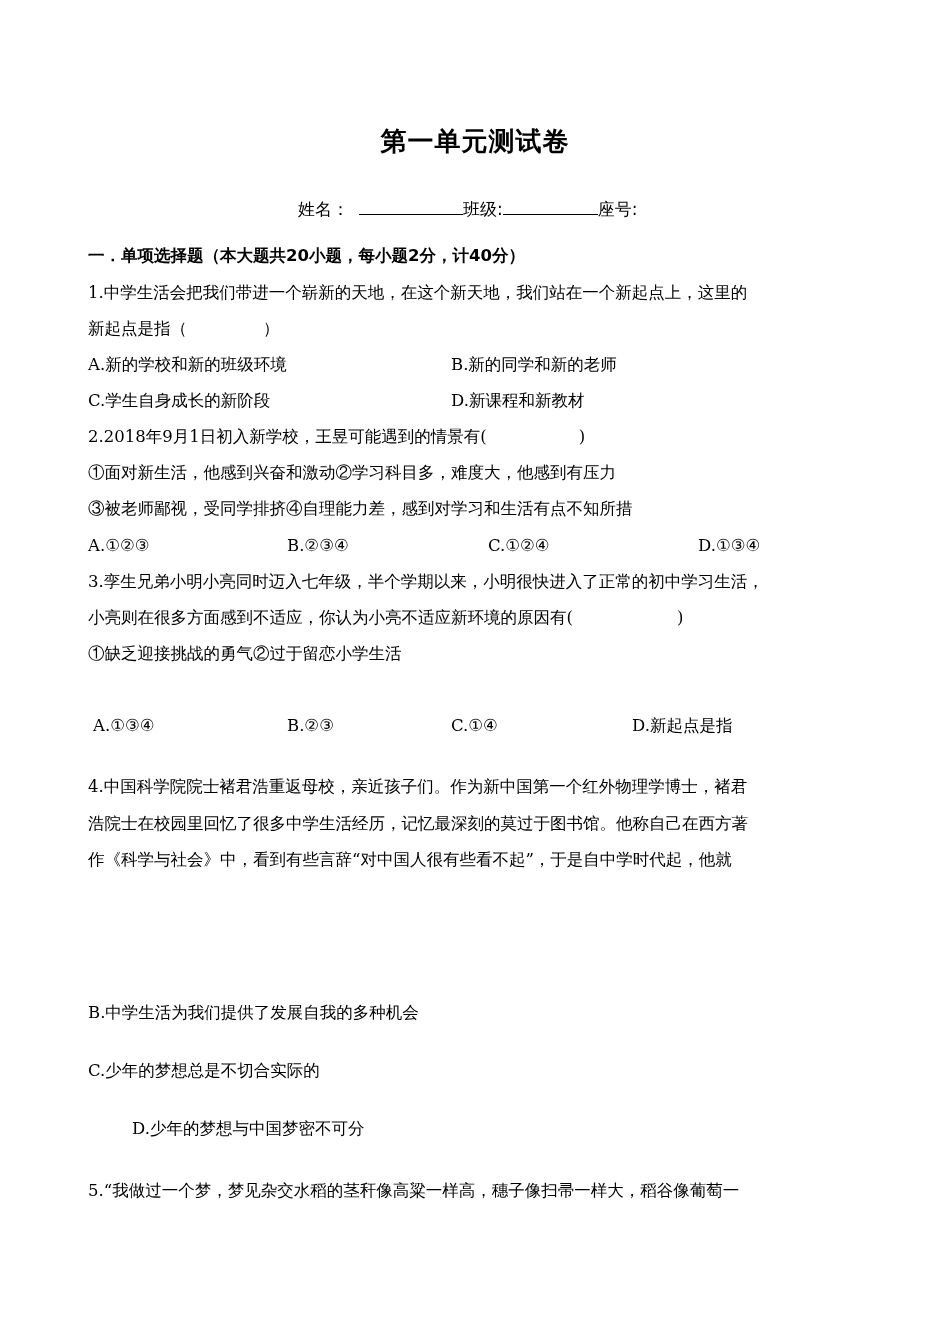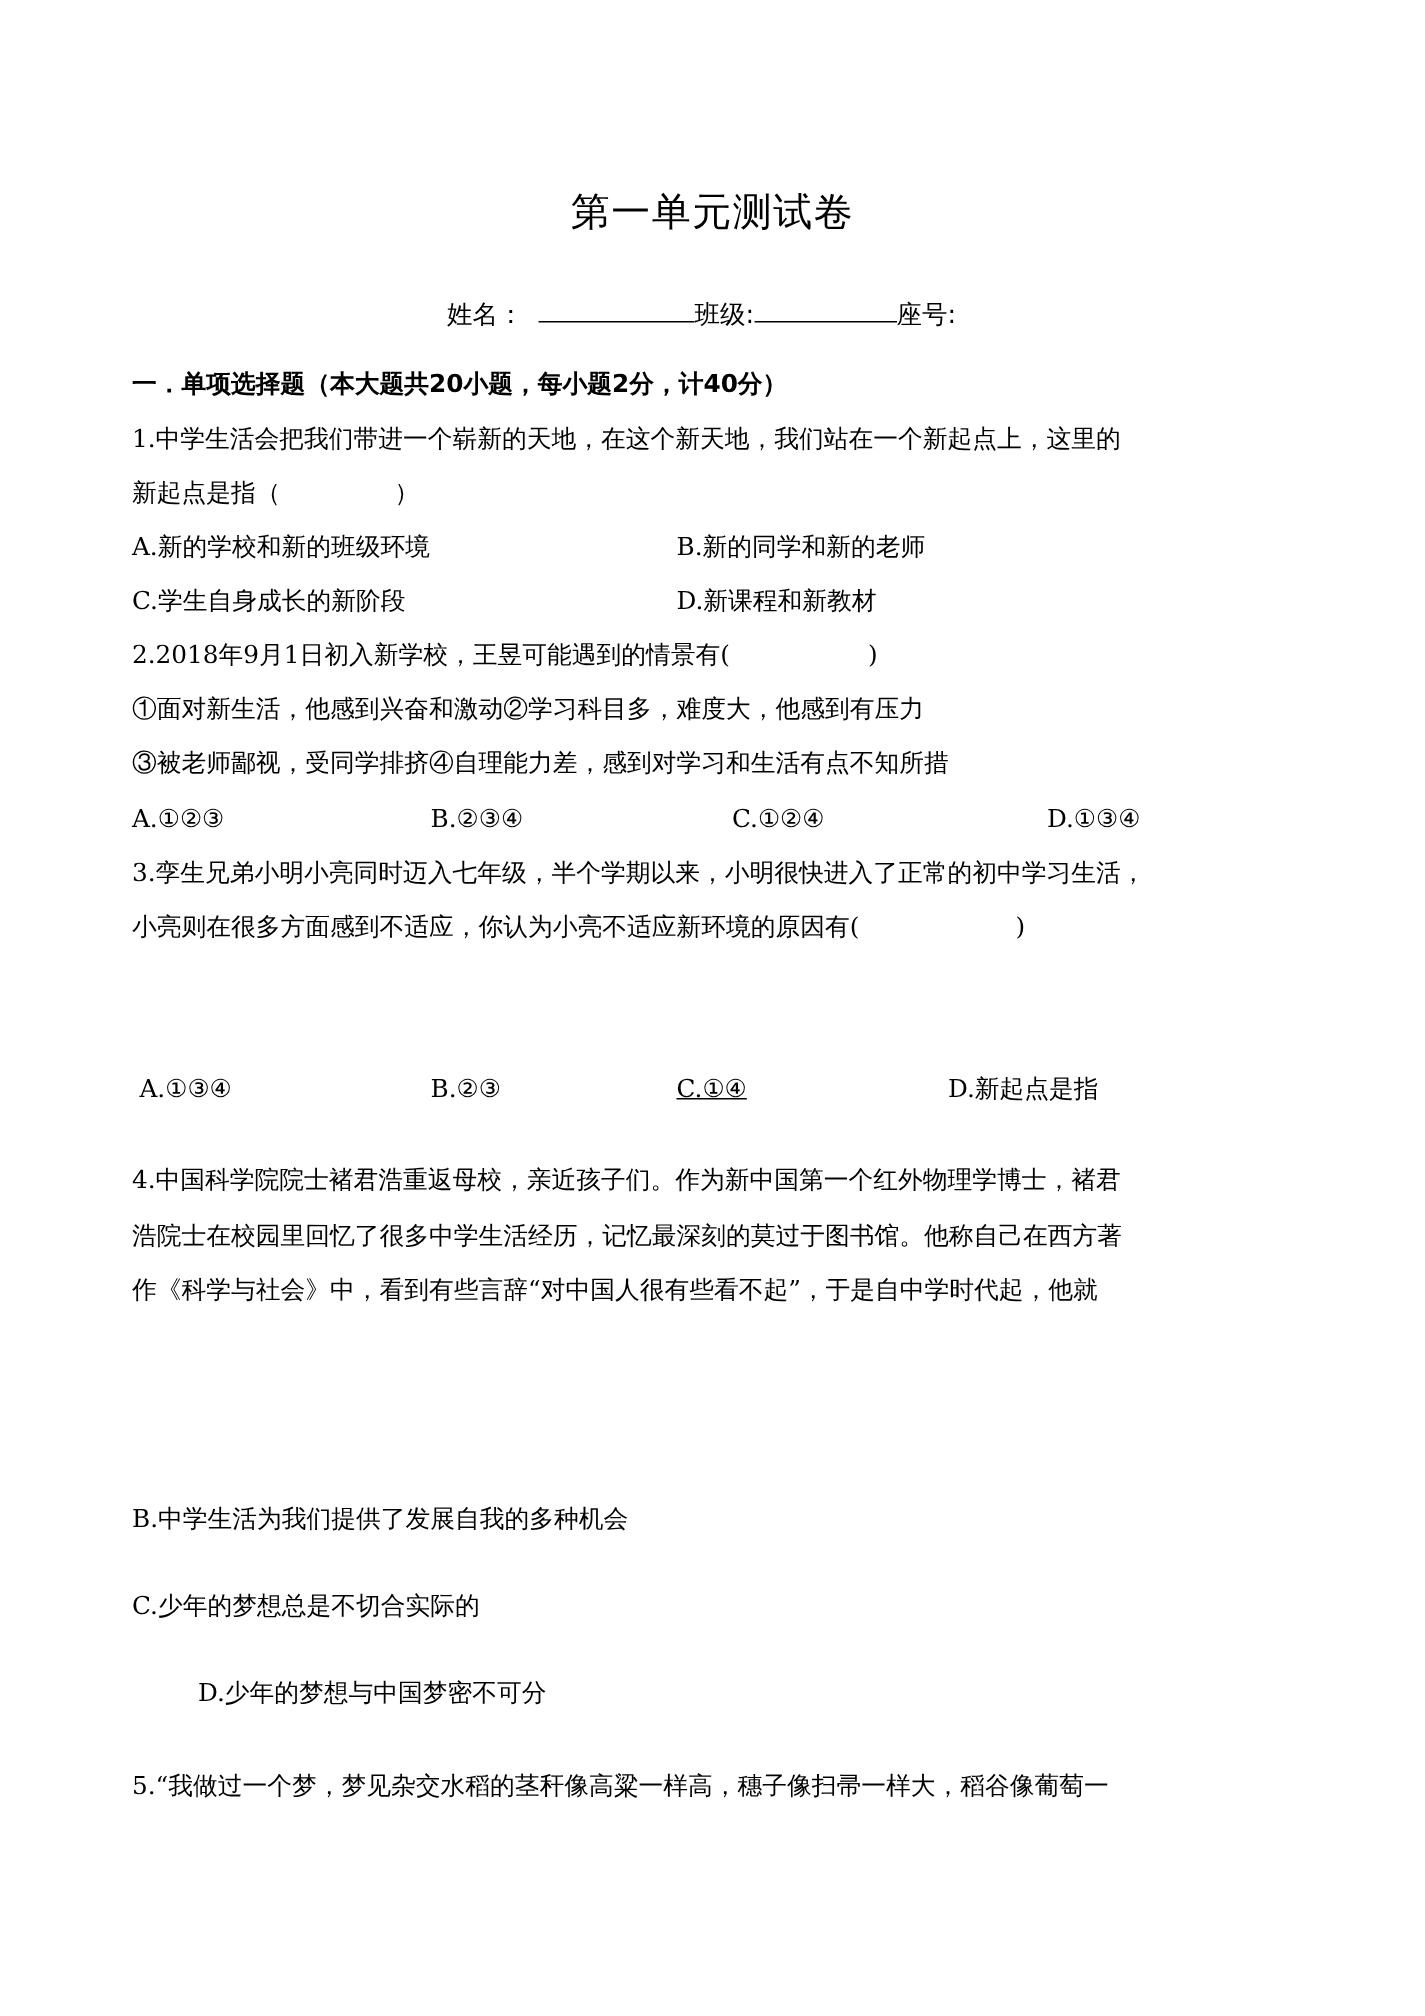--- a/index.html
+++ b/index.html
@@ -21,21 +21,21 @@
       width: 950px;
       height: 1344px;
     }
     .title {
       position: absolute;
       top: 124px;
       left: 0;
       width: 950px;
       text-align: center;
       font-family: "DejaVu Sans", "Liberation Sans", sans-serif;
-      font-weight: normal;
+      font-weight: bold;
       font-size: 26px;
       letter-spacing: 1px;
     }
     .info-line {
       position: absolute;
       top: 196px;
       left: 298px;
       font-family: "DejaVu Sans", "Liberation Sans", sans-serif;
       font-weight: normal;
       font-size: 17px;
@@ -104,23 +104,24 @@
   <div class="line" style="top:498px;">③被老师鄙视，受同学排挤④自理能力差，感到对学习和生活有点不知所措</div>
   <div class="opt" style="top:535px; left:88px;">A.①②③</div>
   <div class="opt" style="top:535px; left:287px;">B.②③④</div>
   <div class="opt" style="top:535px; left:488px;">C.①②④</div>
   <div class="opt" style="top:535px; left:698px;">D.①③④</div>
 
   <div class="line" style="top:571px;">3.孪生兄弟小明小亮同时迈入七年级，半个学期以来，小明很快进入了正常的初中学习生活，</div>
   <div class="line" style="top:607px;">
     <span>小亮则在很多方面感到不适应，你认为小亮不适应新环境的原因有(</span><span class="paren-gap" style="width:104px;"></span><span>)</span>
   </div>
+  <div class="line" style="top:643px;">①缺乏迎接挑战的勇气②过于留恋小学生活</div>
   <div class="opt" style="top:715px; left:93px;">A.①③④</div>
   <div class="opt" style="top:715px; left:287px;">B.②③</div>
-  <div class="opt" style="top:715px; left:451px;text-decoration:underline;">C.①④</div>
+  <div class="opt" style="top:715px; left:451px;">C.①④</div>
   <div class="opt" style="top:715px; left:632px;">D.新起点是指</div>
 
   <div class="line" style="top:776px;">4.中国科学院院士褚君浩重返母校，亲近孩子们。作为新中国第一个红外物理学博士，褚君</div>
   <div class="line" style="top:813px;">浩院士在校园里回忆了很多中学生活经历，记忆最深刻的莫过于图书馆。他称自己在西方著</div>
   <div class="line" style="top:849px;">作《科学与社会》中，看到有些言辞“对中国人很有些看不起”，于是自中学时代起，他就</div>
   <div class="opt" style="top:1002px; left:88px;">B.中学生活为我们提供了发展自我的多种机会</div>
   <div class="opt" style="top:1060px; left:88px;">C.少年的梦想总是不切合实际的</div>
   <div class="opt" style="top:1118px; left:88px;margin-left:44px;">D.少年的梦想与中国梦密不可分</div>
 
   <div class="line" style="top:1180px;">5.“我做过一个梦，梦见杂交水稻的茎秆像高粱一样高，穗子像扫帚一样大，稻谷像葡萄一</div>

